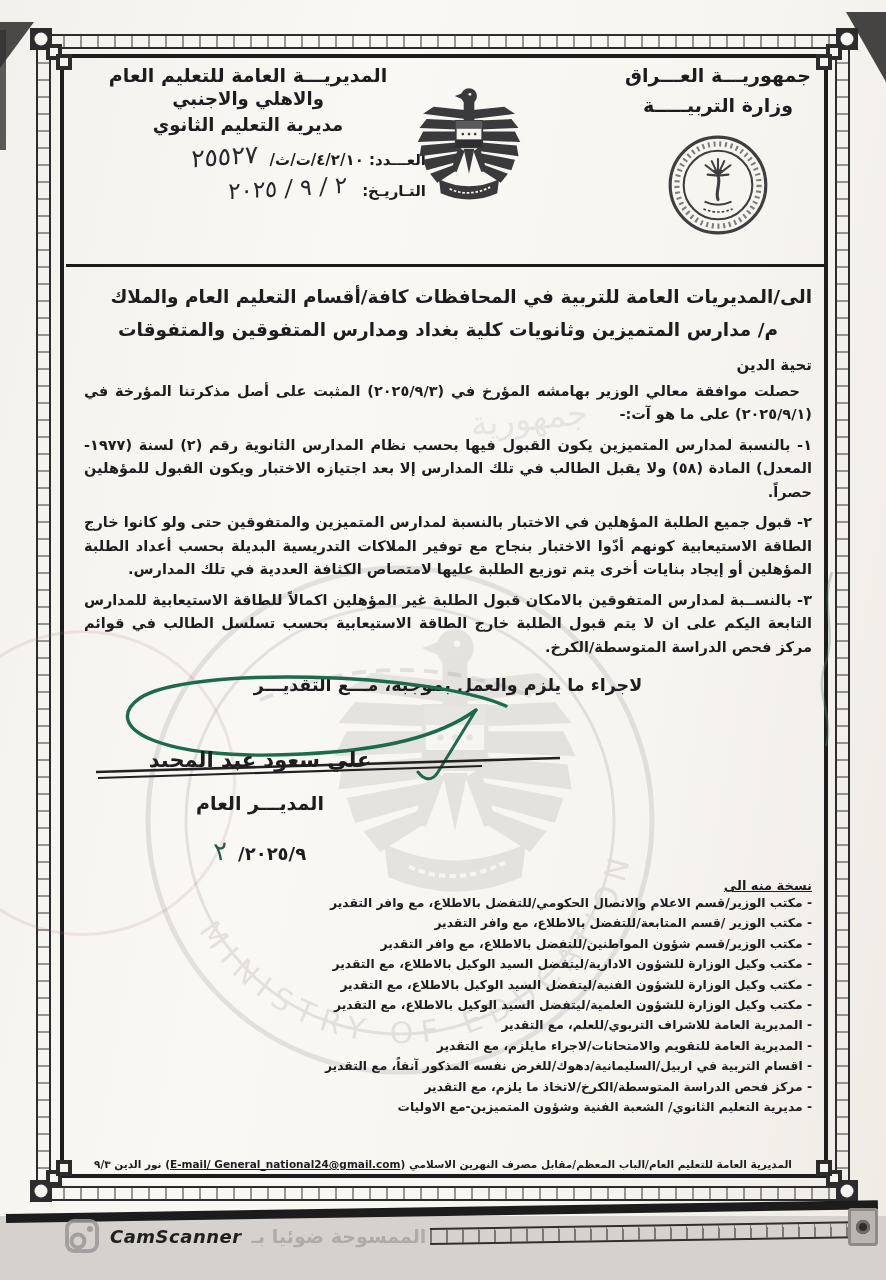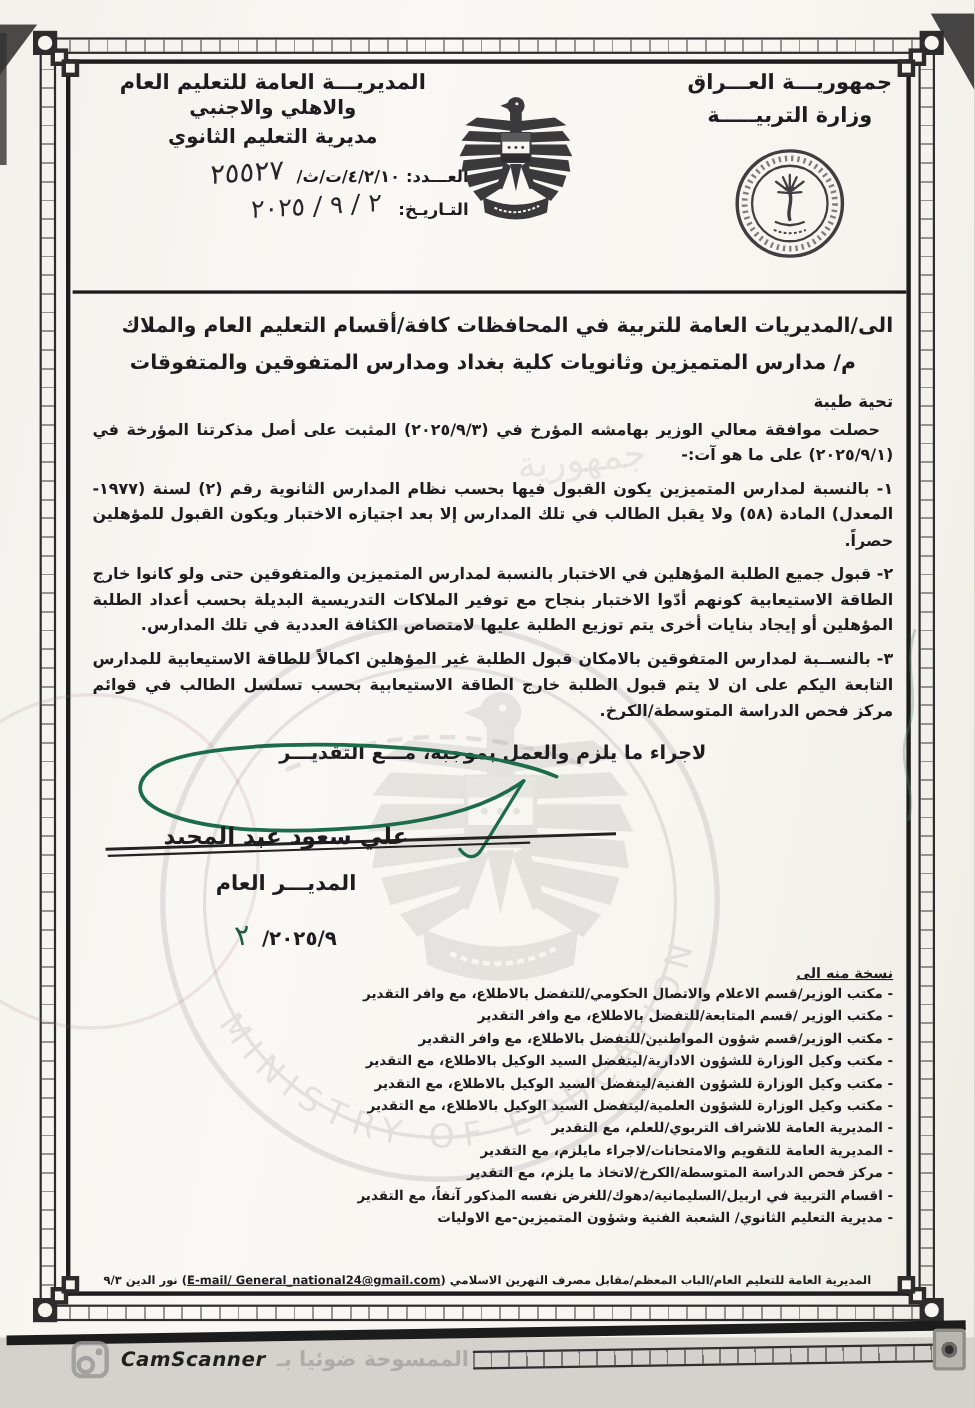--- a/index.html
+++ b/index.html
@@ -237,21 +237,21 @@
         <path d="M36 73 Q50 79 64 73" fill="none" stroke="#3f3f42" stroke-width="1.6" stroke-dasharray="2.5 2"></path>
       </svg>
     </div>
   </div>
 
   <div class="hr-sep"></div>
 
   <div class="body-text">
     <div class="addressee">الى/المديريات العامة للتربية في المحافظات كافة/أقسام التعليم العام والملاك</div>
     <div class="subject">م/ مدارس المتميزين وثانويات كلية بغداد ومدارس المتفوقين والمتفوقات</div>
-    <div class="greeting">تحية طيبة</div>
+    <div class="greeting">تحية الدين</div>
     <div class="intro">حصلت موافقة معالي الوزير بهامشه المؤرخ في (٢٠٢٥/٩/٣) المثبت على أصل مذكرتنا المؤرخة في (٢٠٢٥/٩/١) على ما هو آت:-</div>
     <div class="item">١- بالنسبة لمدارس المتميزين يكون القبول فيها بحسب نظام المدارس الثانوية رقم (٢) لسنة (١٩٧٧- المعدل) المادة (٥٨) ولا يقبل الطالب في تلك المدارس إلا بعد اجتيازه الاختبار ويكون القبول للمؤهلين حصراً.</div>
     <div class="item">٢- قبول جميع الطلبة المؤهلين في الاختبار بالنسبة لمدارس المتميزين والمتفوقين حتى ولو كانوا خارج الطاقة الاستيعابية كونهم أدّوا الاختبار بنجاح مع توفير الملاكات التدريسية البديلة بحسب أعداد الطلبة المؤهلين أو إيجاد بنايات أخرى يتم توزيع الطلبة عليها لامتصاص الكثافة العددية في تلك المدارس.</div>
     <div class="item">٣- بالنســبة لمدارس المتفوقين بالامكان قبول الطلبة غير المؤهلين اكمالاً للطاقة الاستيعابية للمدارس التابعة اليكم على ان لا يتم قبول الطلبة خارج الطاقة الاستيعابية بحسب تسلسل الطالب في قوائم مركز فحص الدراسة المتوسطة/الكرخ.</div>
     <div class="closing">لاجراء ما يلزم والعمل بموجبه، مـــع التقديـــر</div>
   </div>
 
   <svg class="sig-svg" viewBox="0 0 510 130">
     <path d="M428 38 C350 4 110 -2 62 30 C22 58 78 94 225 86 C308 82 362 68 398 42" fill="none" stroke="#1c6b4a" stroke-width="3.4" stroke-linecap="round"></path>
     <path d="M398 42 L360 104 C354 114 346 112 340 104" fill="none" stroke="#1c6b4a" stroke-width="3" stroke-linecap="round"></path>
@@ -270,22 +270,22 @@
   <div class="cc">
     <div class="cc-head">نسخة منه الى</div>
     <div class="cc-item">- مكتب الوزير/قسم الاعلام والاتصال الحكومي/للتفضل بالاطلاع، مع وافر التقدير</div>
     <div class="cc-item">- مكتب الوزير /قسم المتابعة/للتفضل بالاطلاع، مع وافر التقدير</div>
     <div class="cc-item">- مكتب الوزير/قسم شؤون المواطنين/للتفضل بالاطلاع، مع وافر التقدير</div>
     <div class="cc-item">- مكتب وكيل الوزارة للشؤون الادارية/ليتفضل السيد الوكيل بالاطلاع، مع التقدير</div>
     <div class="cc-item">- مكتب وكيل الوزارة للشؤون الفنية/ليتفضل السيد الوكيل بالاطلاع، مع التقدير</div>
     <div class="cc-item">- مكتب وكيل الوزارة للشؤون العلمية/ليتفضل السيد الوكيل بالاطلاع، مع التقدير</div>
     <div class="cc-item">- المديرية العامة للاشراف التربوي/للعلم، مع التقدير</div>
     <div class="cc-item">- المديرية العامة للتقويم والامتحانات/لاجراء مايلزم، مع التقدير</div>
+    <div class="cc-item">- اقسام التربية في اربيل/السليمانية/دهوك/للغرض نفسه المذكور آنفاً، مع التقدير</div>
     <div class="cc-item">- مركز فحص الدراسة المتوسطة/الكرخ/لاتخاذ ما يلزم، مع التقدير</div>
-    <div class="cc-item">- اقسام التربية في اربيل/السليمانية/دهوك/للغرض نفسه المذكور آنفاً، مع التقدير</div>
     <div class="cc-item">- مديرية التعليم الثانوي/ الشعبة الفنية وشؤون المتميزين-مع الاوليات</div>
   </div>
 
   <div class="footer">
     <span>المديرية العامة للتعليم العام/الباب المعظم/مقابل مصرف النهرين الاسلامي (</span><span class="email">E-mail/ General_national24@gmail.com</span><span>)  نور الدين ٩/٣</span>
   </div>
 
   <div class="bottom-strip"></div>
   <div class="paper-edge"></div>
   <div class="edge-band"></div>

